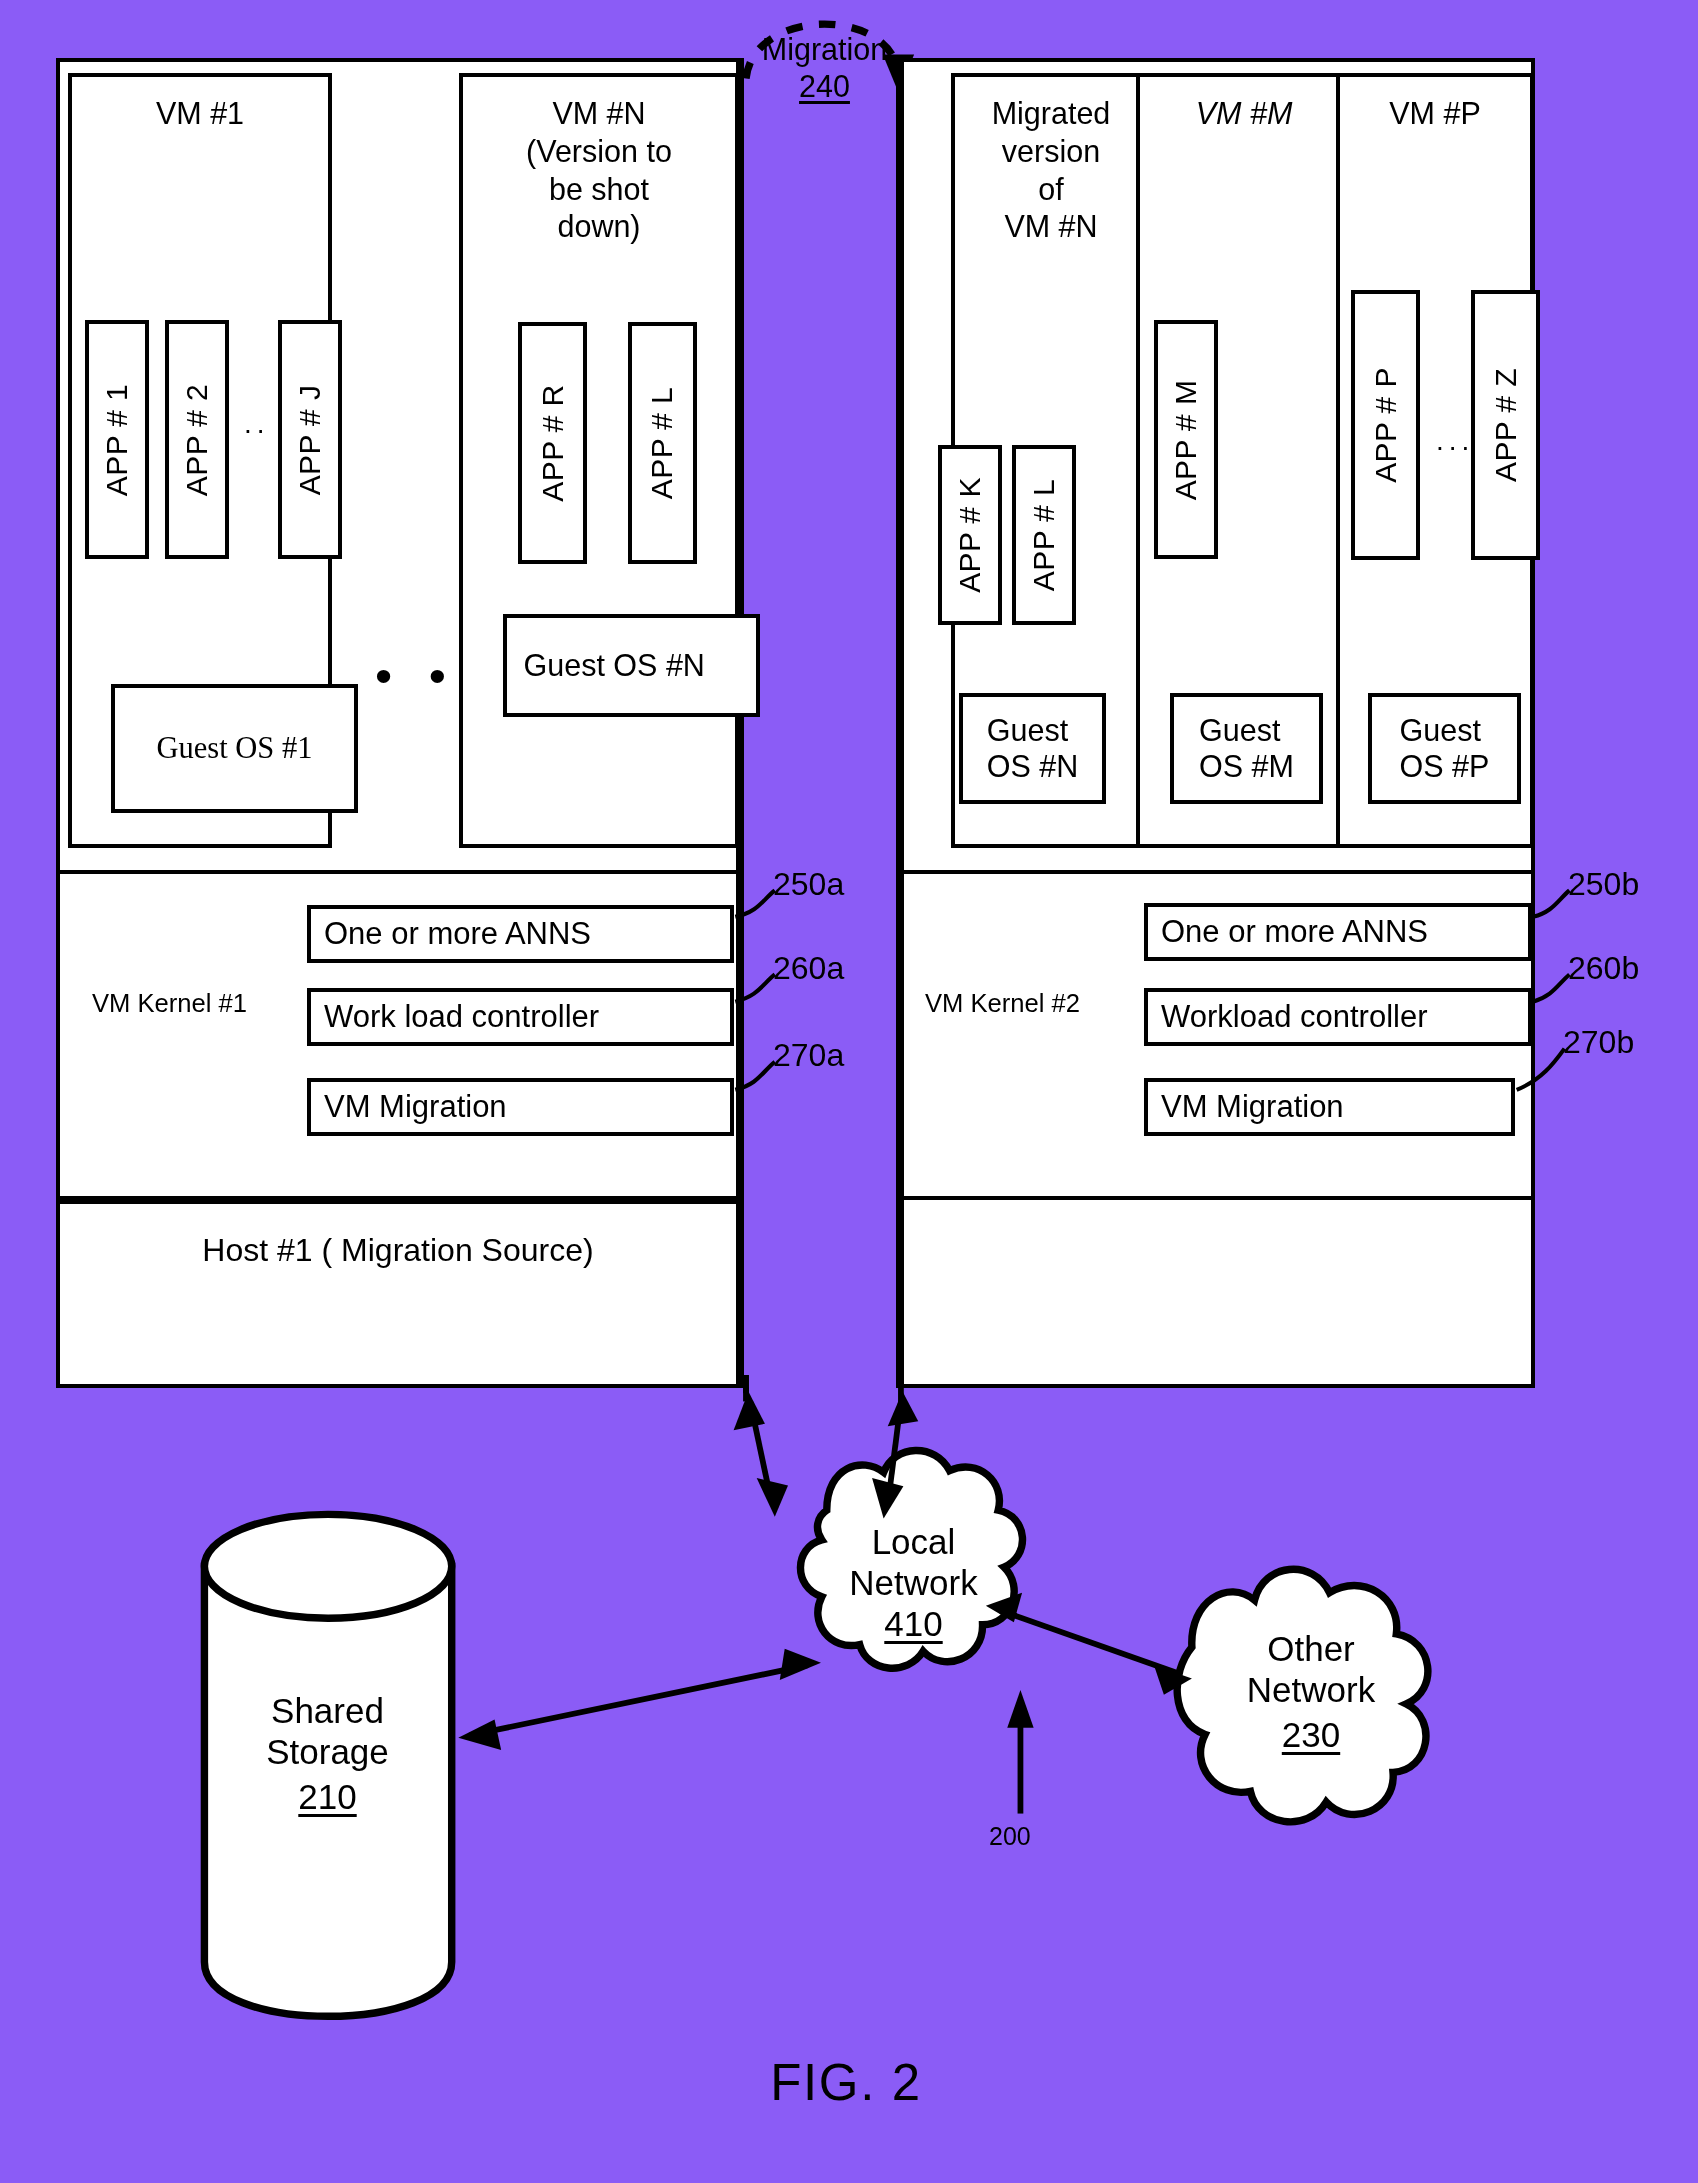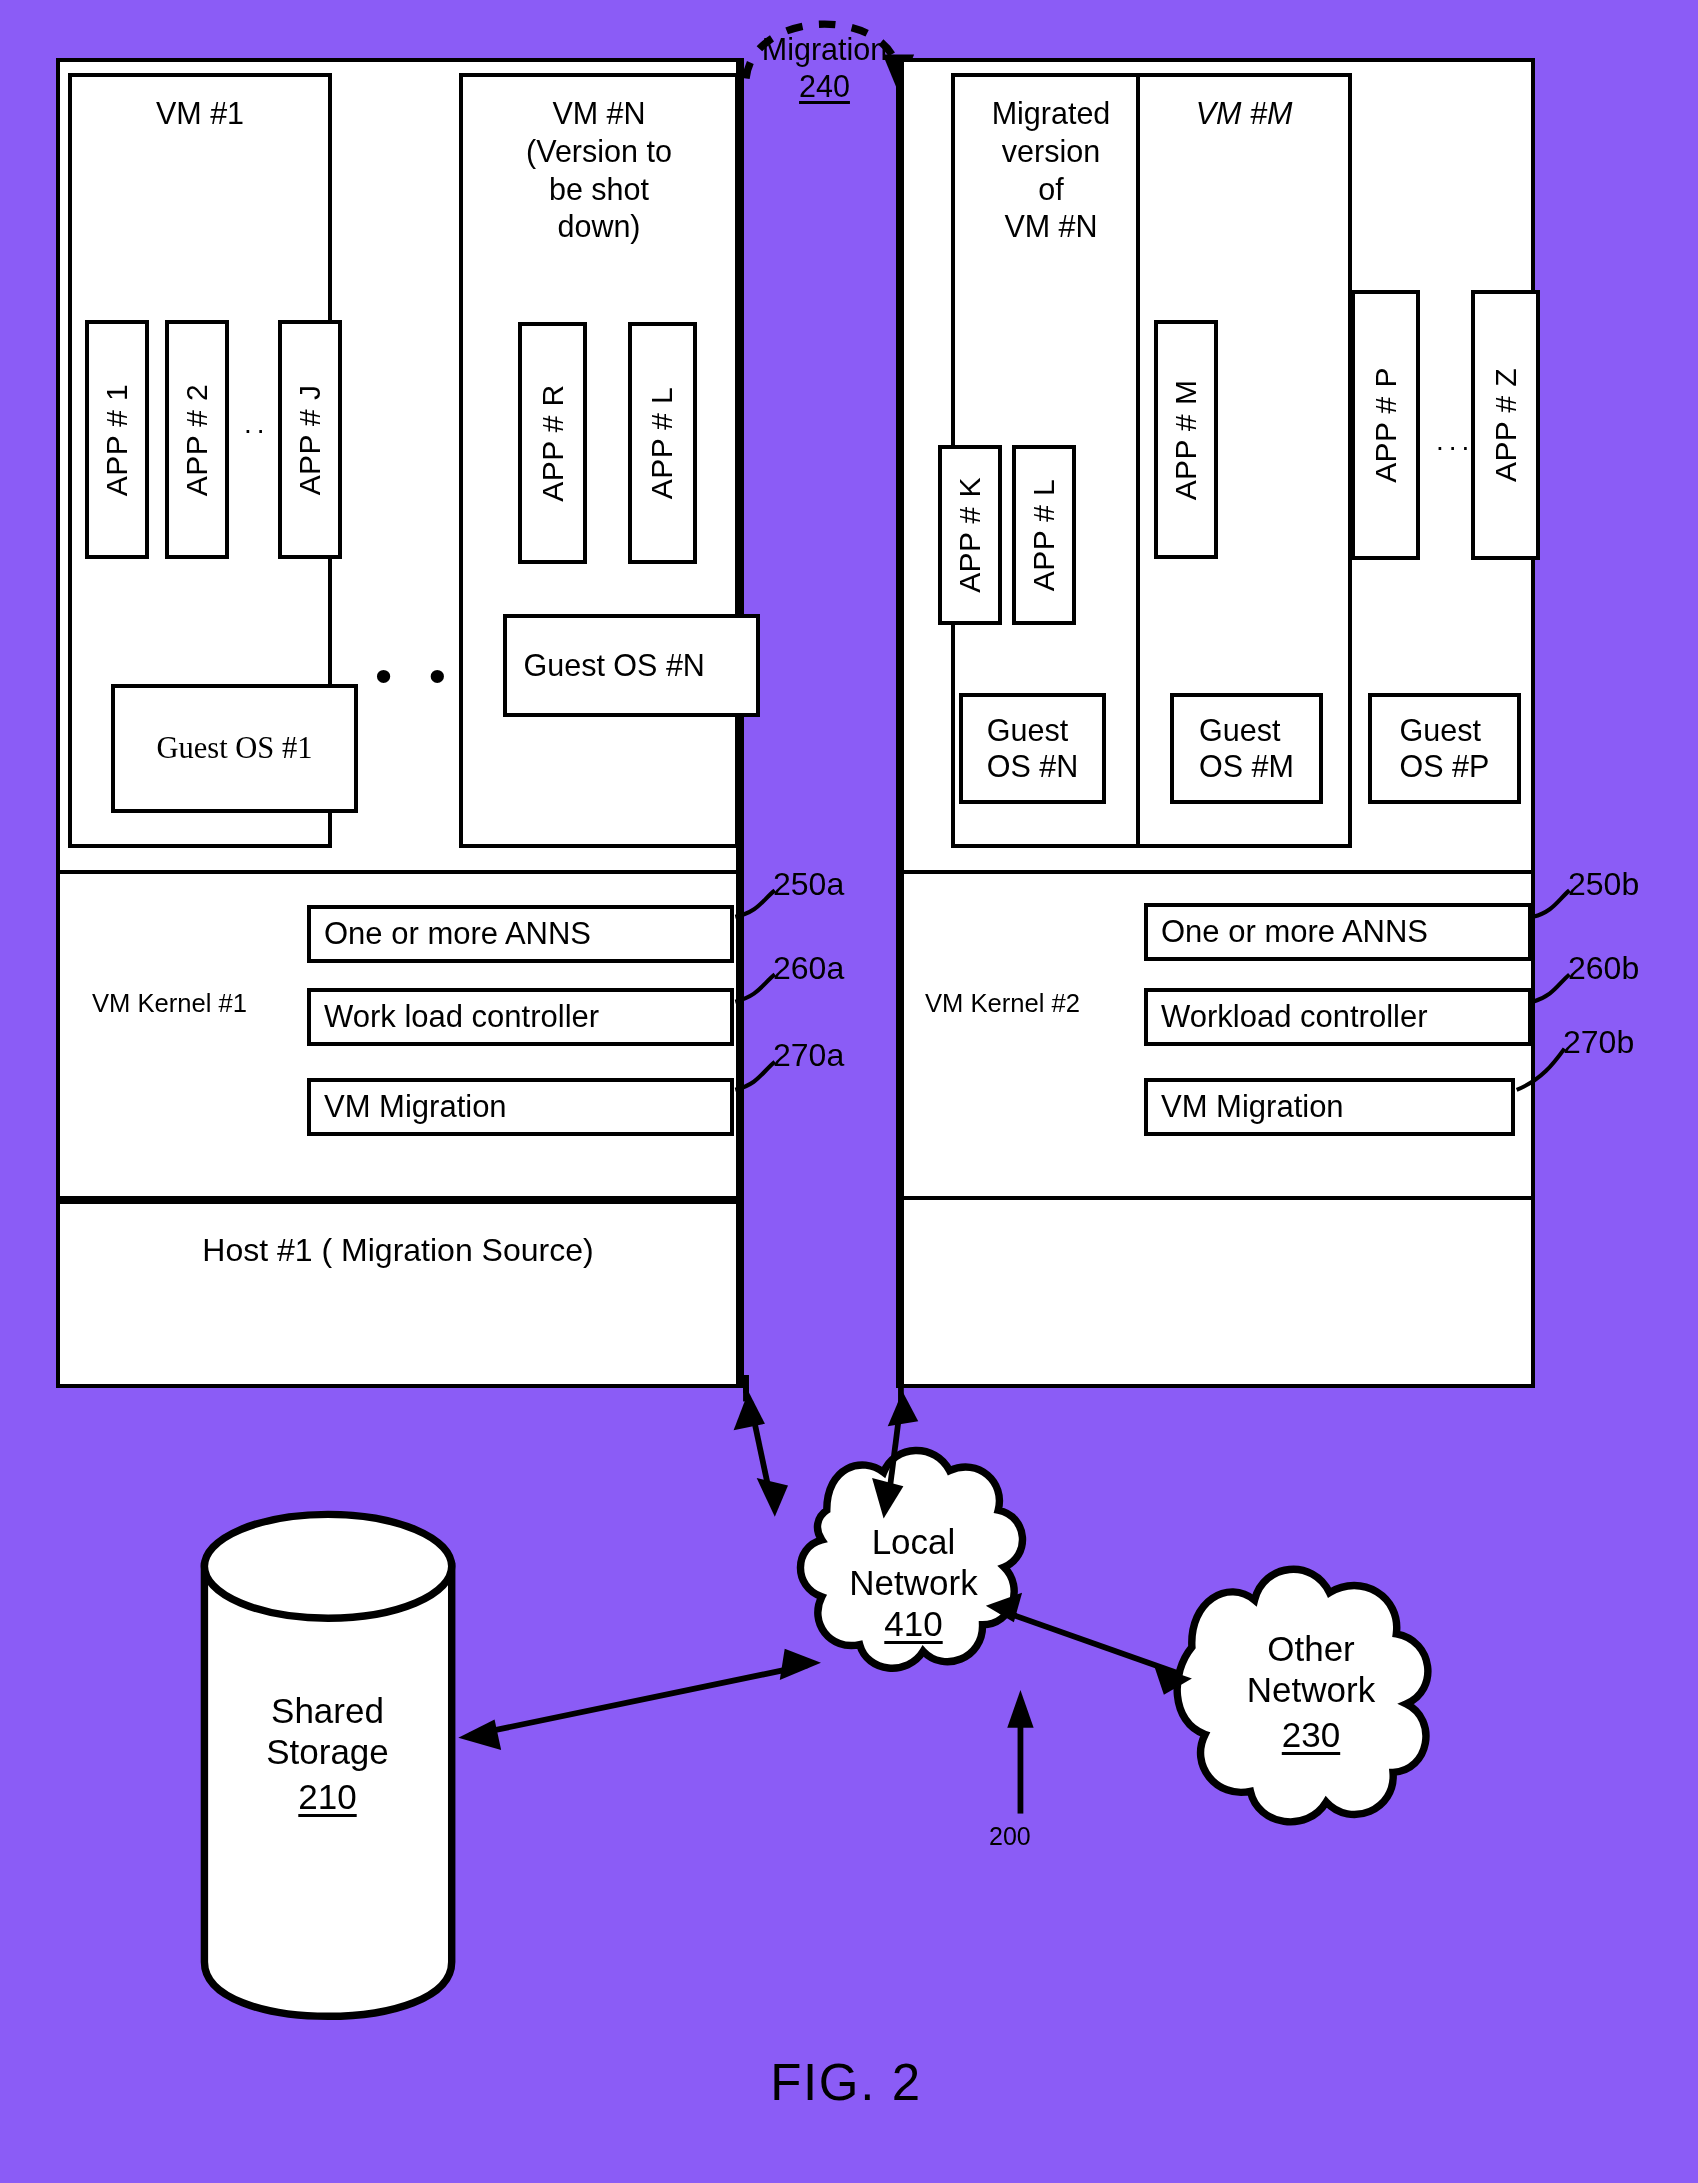--- a/index.html
+++ b/index.html
@@ -263,20 +263,23 @@
 
   <div class="vm" style="left:1136px;top:73px;width:216px;height:775px;font-style:italic;">
     <div class="vm-title">VM #M</div>
   </div>
   <div class="app" style="left:1154px;top:320px;width:64px;height:239px;">
     <span>APP # M</span>
   </div>
   <div class="gos" style="left:1146px;top:693px;width:153px;height:111px;">Guest
 OS #M</div>
 
+  <div class="vm" style="left:1336px;top:73px;width:198px;height:775px;">
+    <div class="vm-title">VM #P</div>
+  </div>
   <div class="app" style="left:1351px;top:290px;width:69px;height:270px;">
     <span>APP # P</span>
   </div>
   <div class="dots2" style="left:1436px;top:427px;">...</div>
   <div class="app" style="left:1471px;top:290px;width:69px;height:270px;">
     <span>APP # Z</span>
   </div>
   <div class="gos" style="left:1344px;top:693px;width:153px;height:111px;">Guest
 OS #P</div>
 

